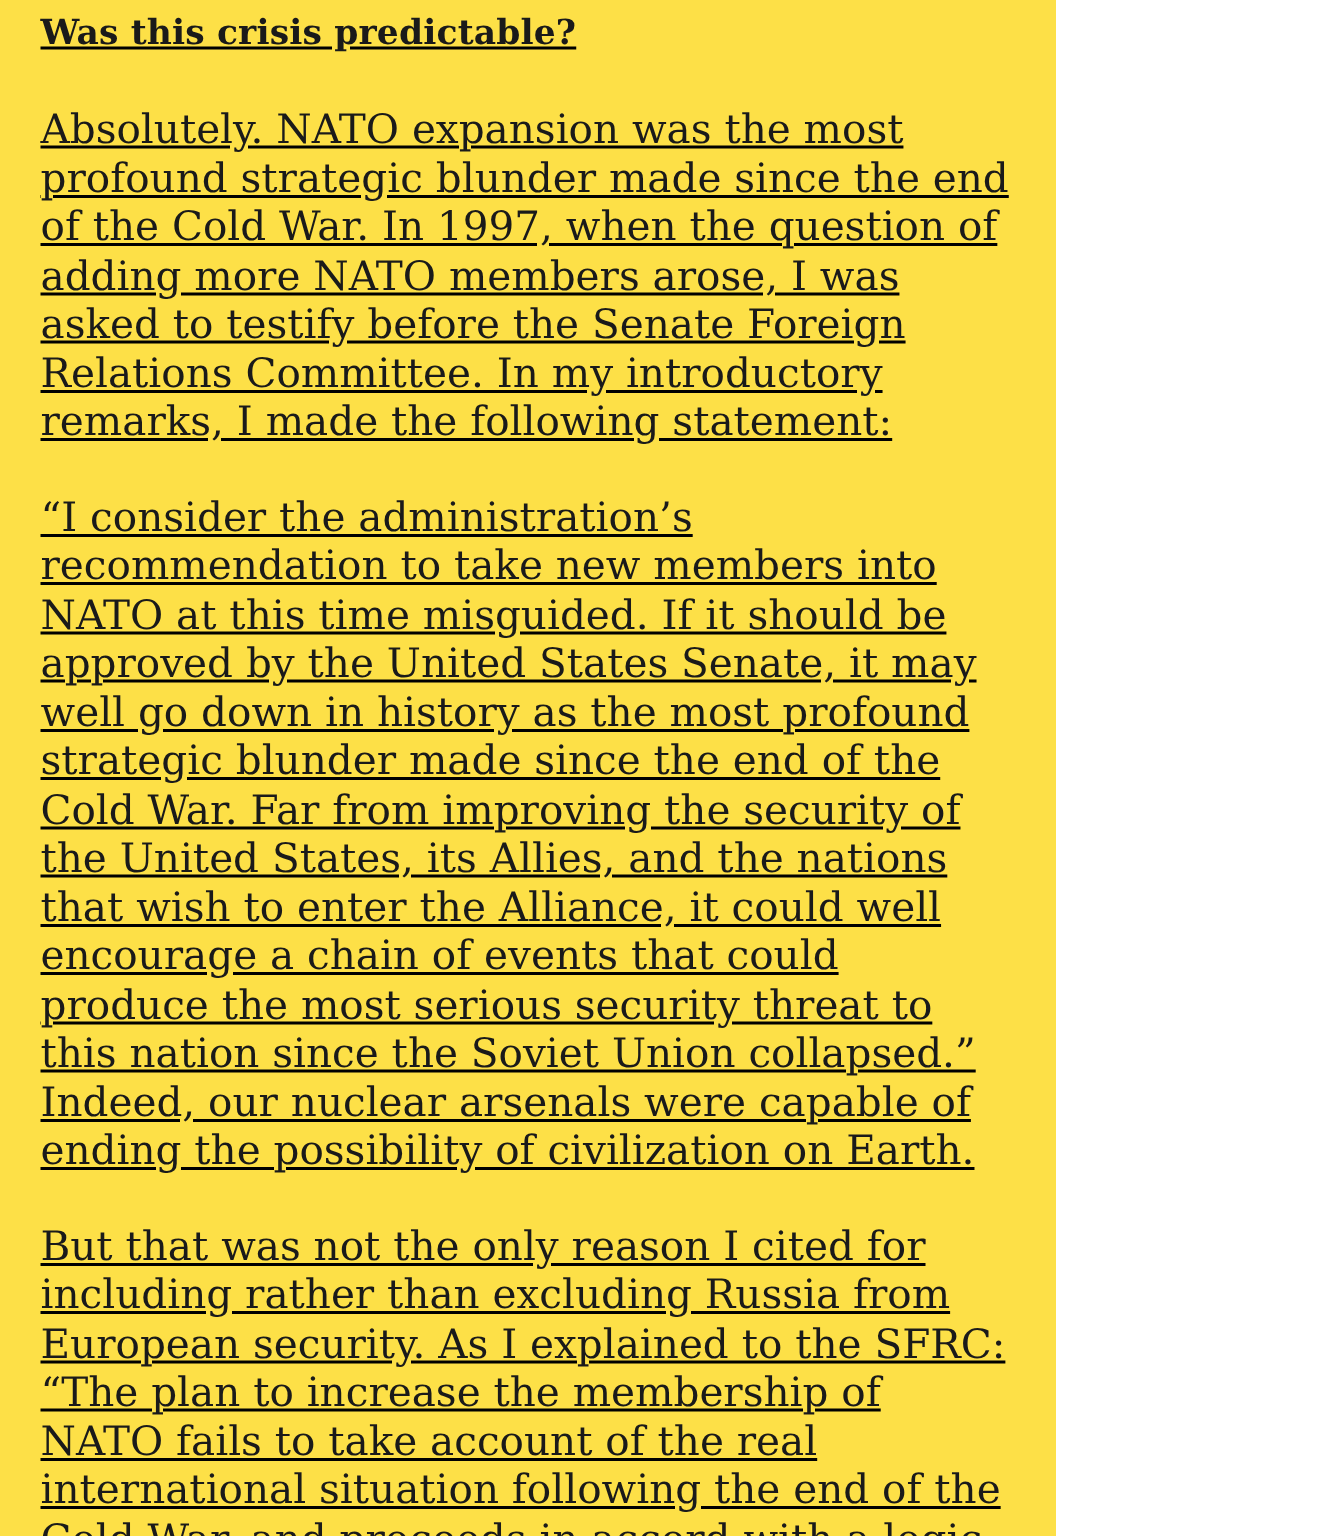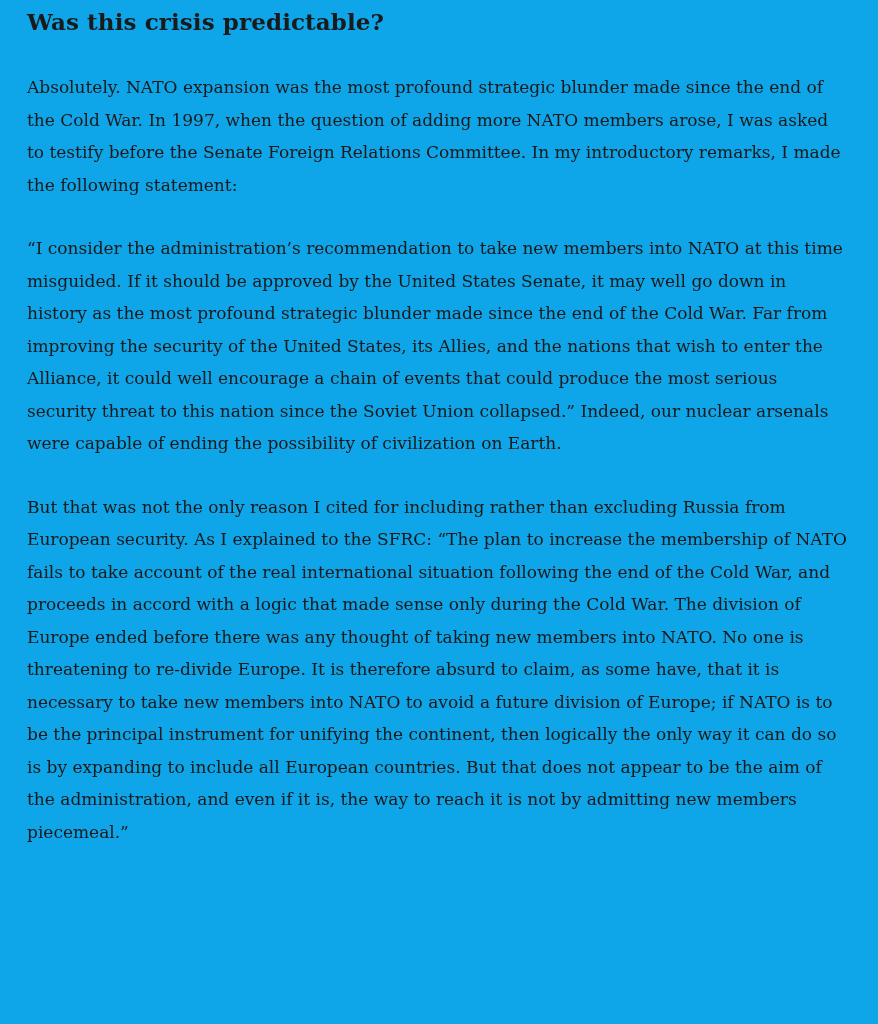--- a/index.html
+++ b/index.html
@@ -2,40 +2,41 @@
 <html><head>
 <meta charset="utf-8">
 <style>
   html, body {
     margin: 0;
     padding: 0;
     background: #ffffff;
   }
   .page {
     position: relative;
-    width: 878px;
+    width: 704px;
     height: 1024px;
     box-sizing: border-box;
-    background: #0ea5e9;
+    background: #fde047;
     padding: 6px 30px 0 27px;
     overflow: hidden;
+    text-decoration: underline;
   }
   .article-heading {
     font-family: "DejaVu Serif", serif;
     font-weight: 700;
     font-size: 23px;
     line-height: 32px;
     color: #1a1a1a;
     margin: 0 0 33px 0;
     letter-spacing: 0.1px;
   }
   .article-paragraph {
     font-family: "DejaVu Serif", serif;
     font-weight: 400;
-    font-size: 17px;
+    font-size: 27px;
     line-height: 32.5px;
     color: #1a1a1a;
     margin: 0 0 31px 0;
     max-width: 821px;
     letter-spacing: 0px;
   }
 </style>
 </head>
 <body>
 

